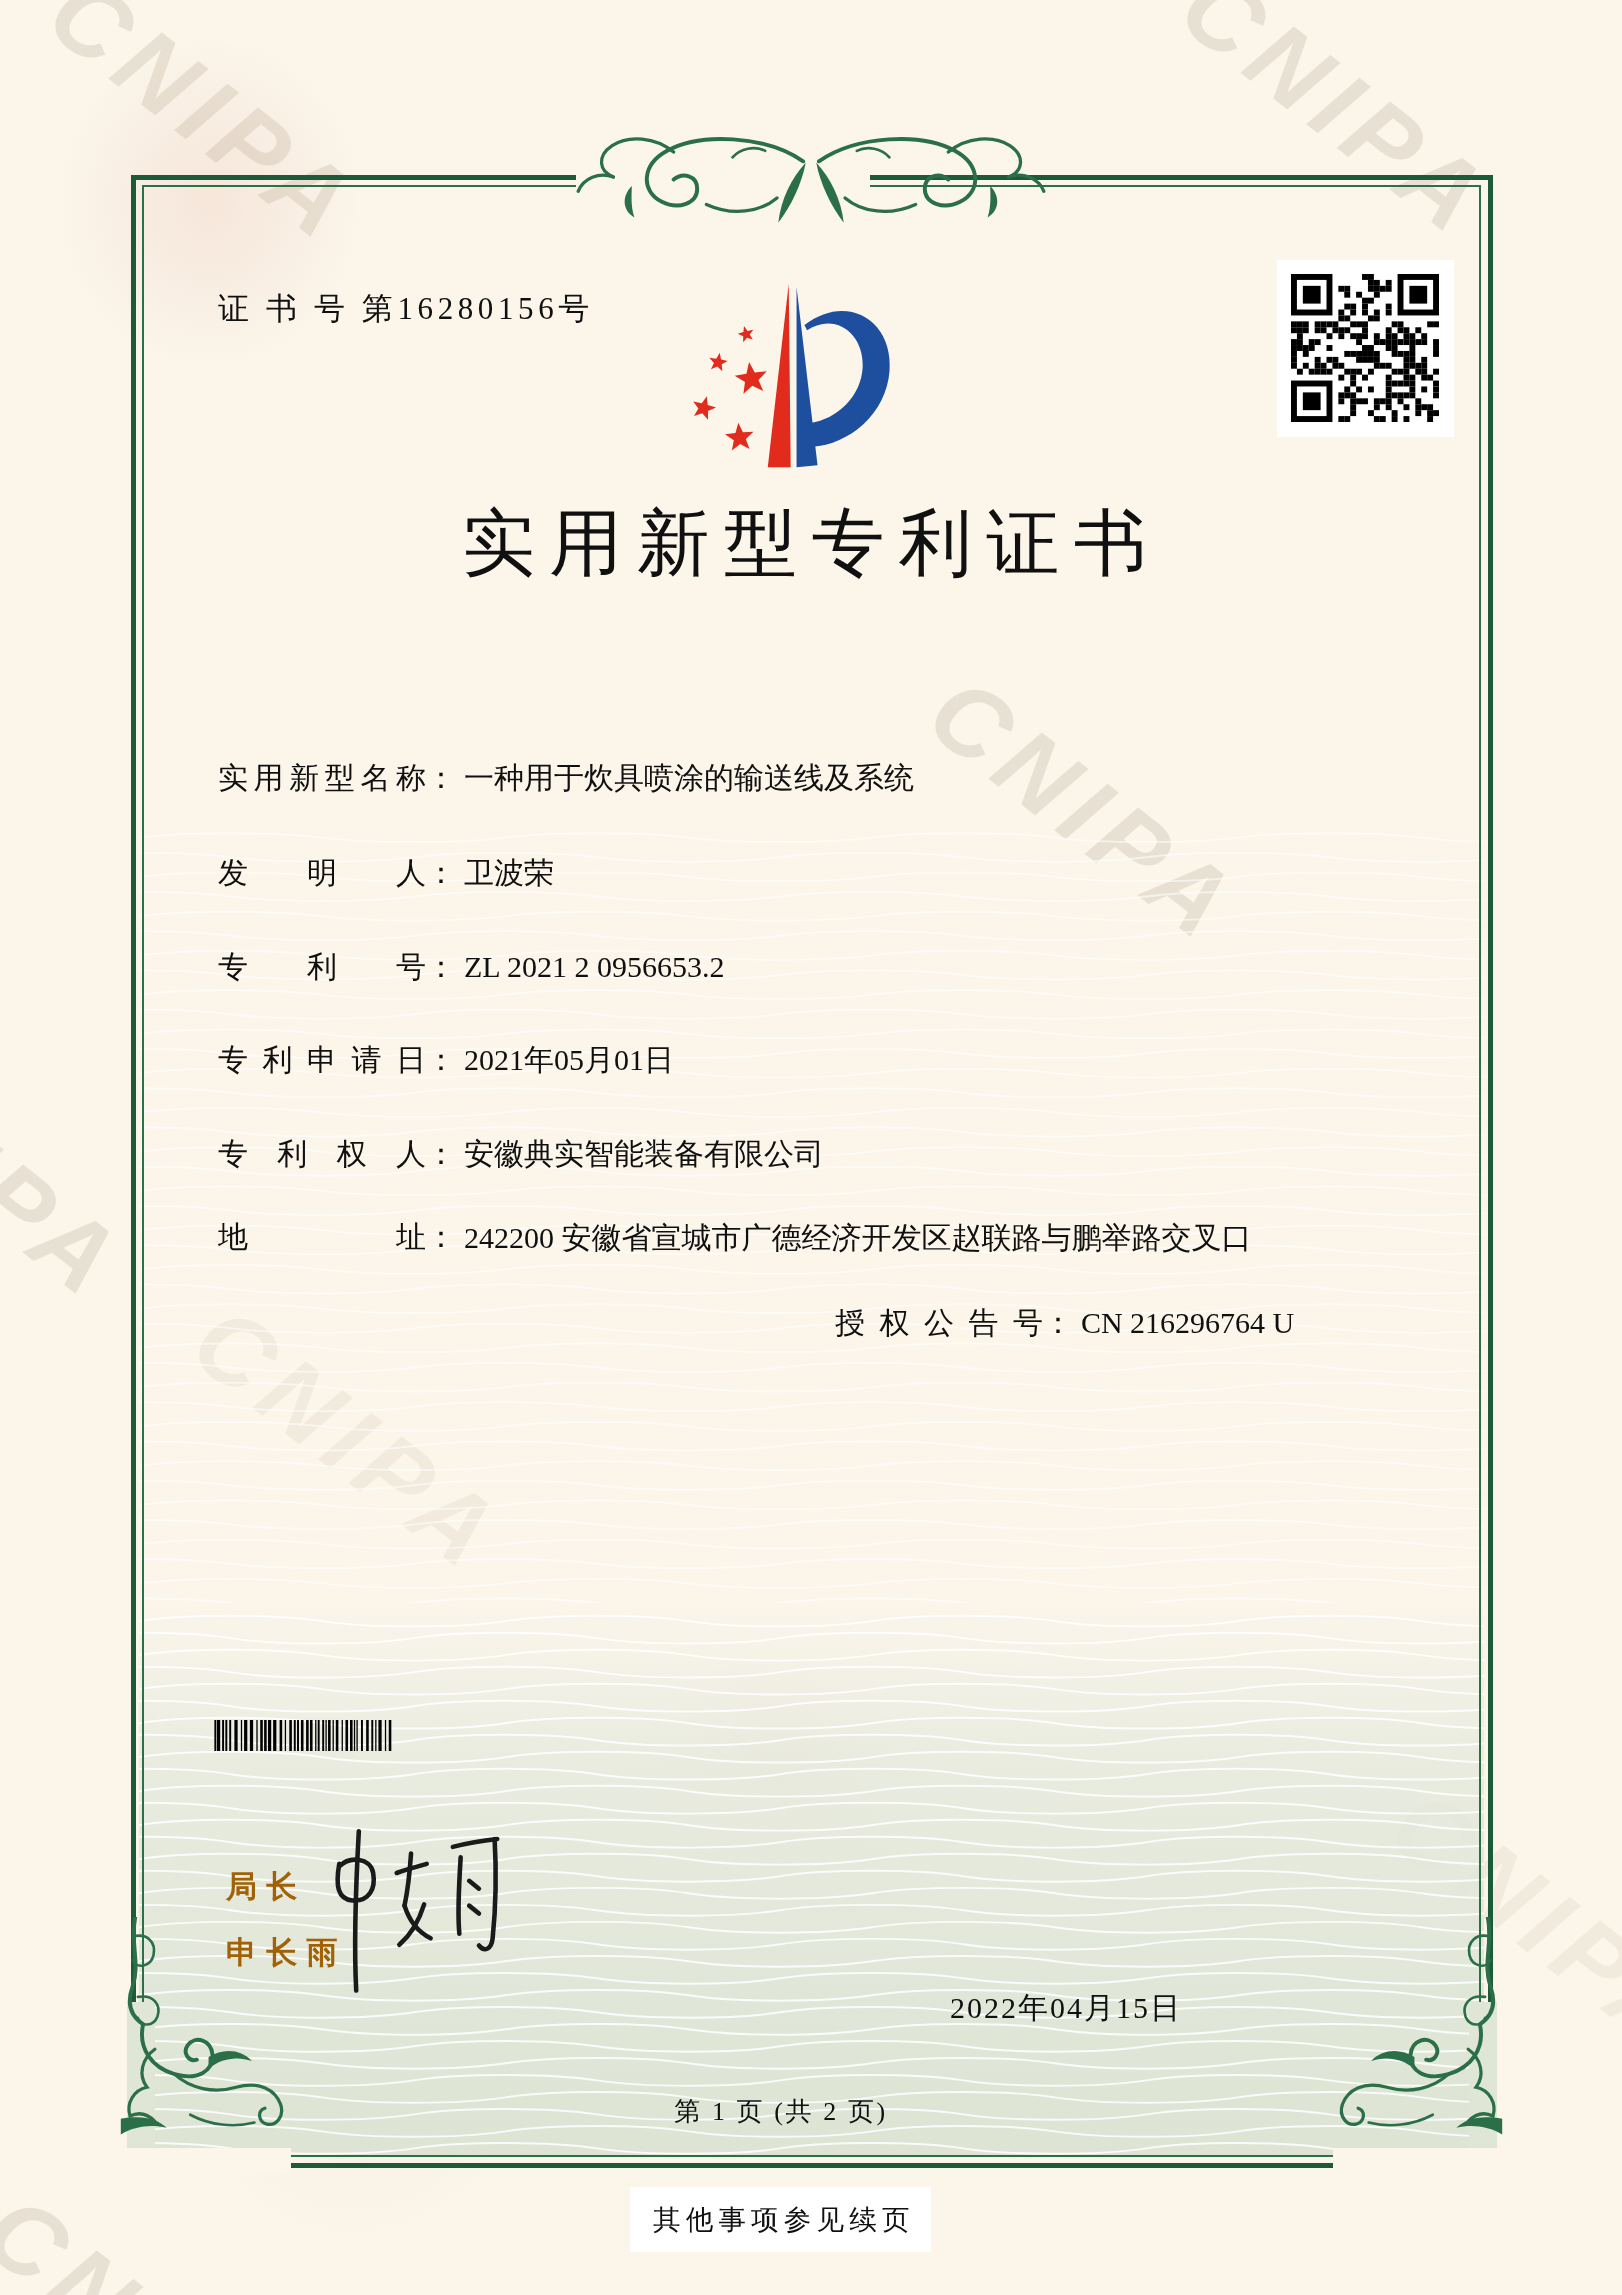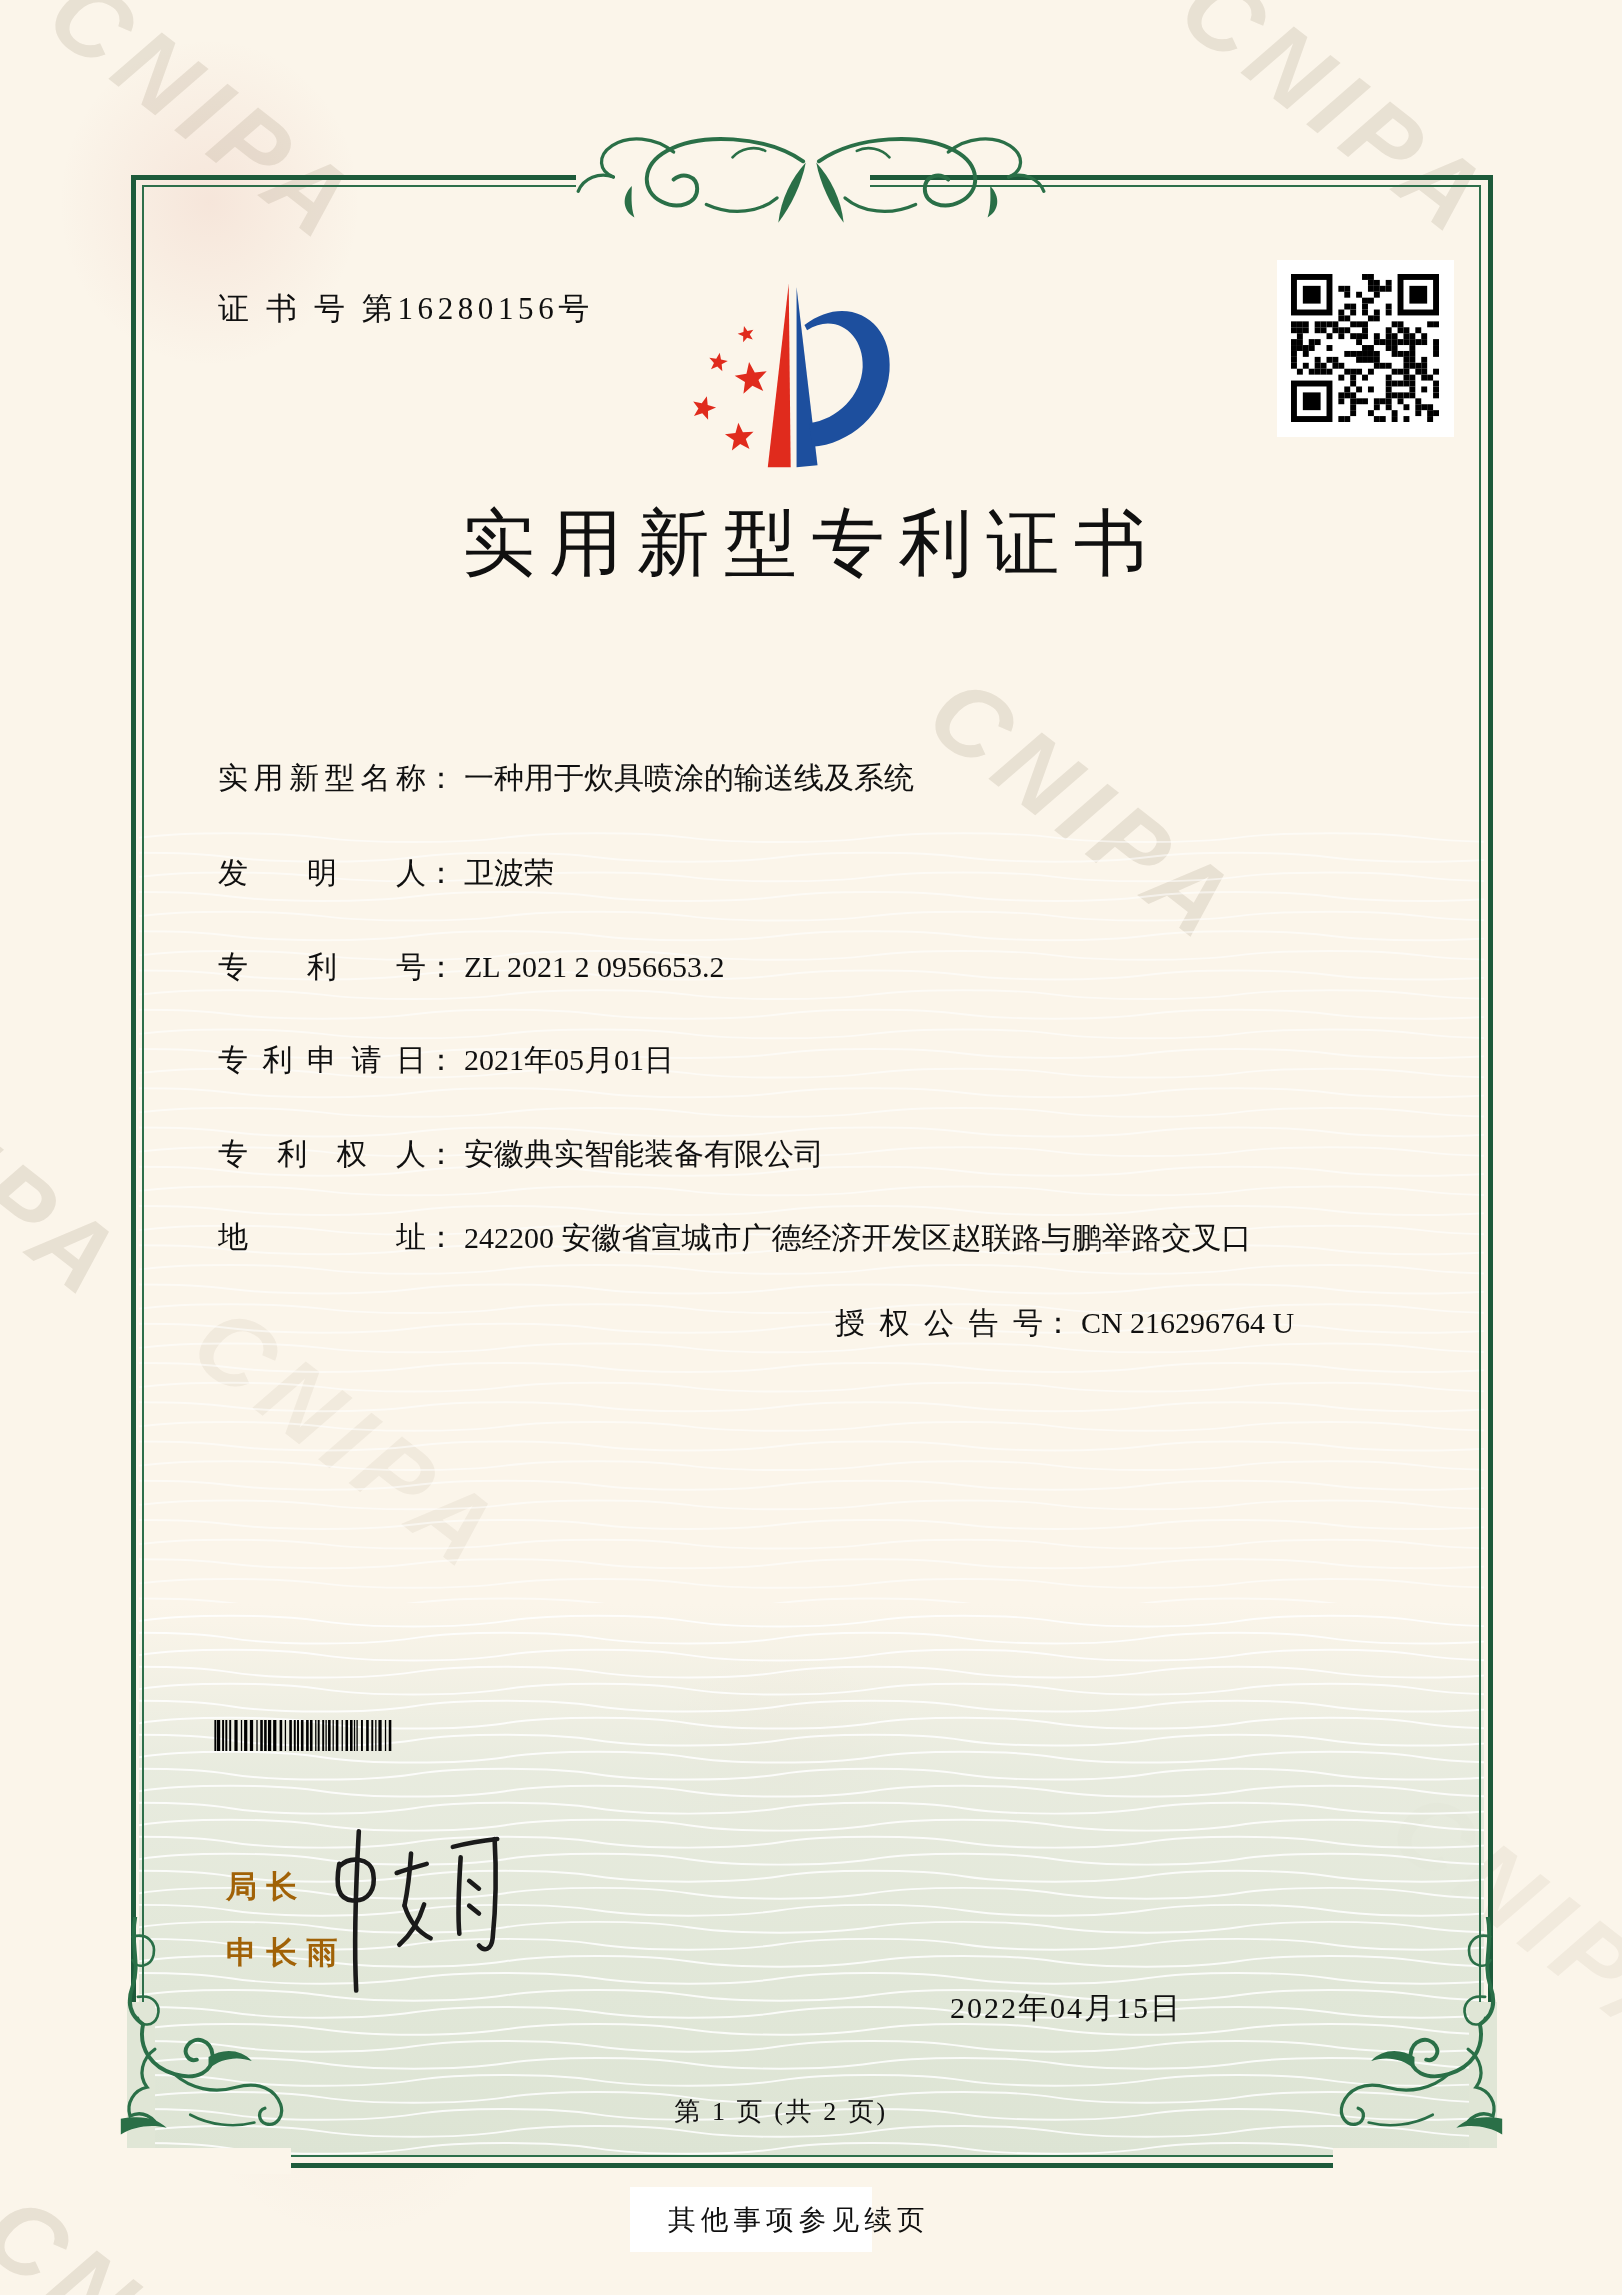--- a/index.html
+++ b/index.html
@@ -45,22 +45,22 @@
   .wrapval{display:inline-block;width:821px;white-space:normal;
            vertical-align:top;line-height:42px;}
   .g2{position:absolute;left:617px;top:0;}
   .body-text{left:218px;top:1336px;width:1194px;font-size:30px;line-height:50px;
              letter-spacing:0.7px;text-align:justify;}
   .body-text p{margin:0;text-indent:62px;}
   .sig-label{position:absolute;left:226px;font-size:31px;letter-spacing:9.2px;
      font-family:"Liberation Sans","DejaVu Sans",sans-serif;font-weight:600;color:#a16207;}
   .issue-date{left:950px;top:1988px;font-size:30px;letter-spacing:2px;}
   .page-footer{left:0;top:2094px;width:1562px;text-align:center;font-size:26px;letter-spacing:2.6px;}
-  .note-box{left:630px;top:2187px;width:242px;height:65px;background:#ffffff;
-            font-size:27.5px;letter-spacing:5.2px;line-height:65px;padding-left:38px;
+  .note-box{left:630px;top:2187px;width:301px;height:65px;background:#ffffff;
+            font-size:27.5px;letter-spacing:5.2px;line-height:65px;padding-left:23px;
             box-sizing:border-box;white-space:nowrap;}
 </style>
 </head>
 <body>
 
 <div class="blob blob1"></div>
 <div class="blob blob2"></div>
 <div class="blob blob3"></div>
 
 <div class="wm" style="left:98px;top:-46px;">CNIPA</div>

